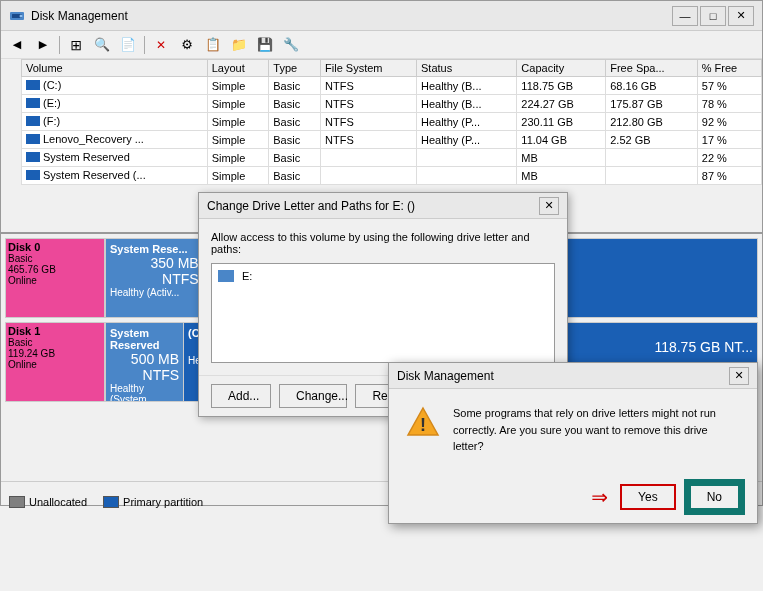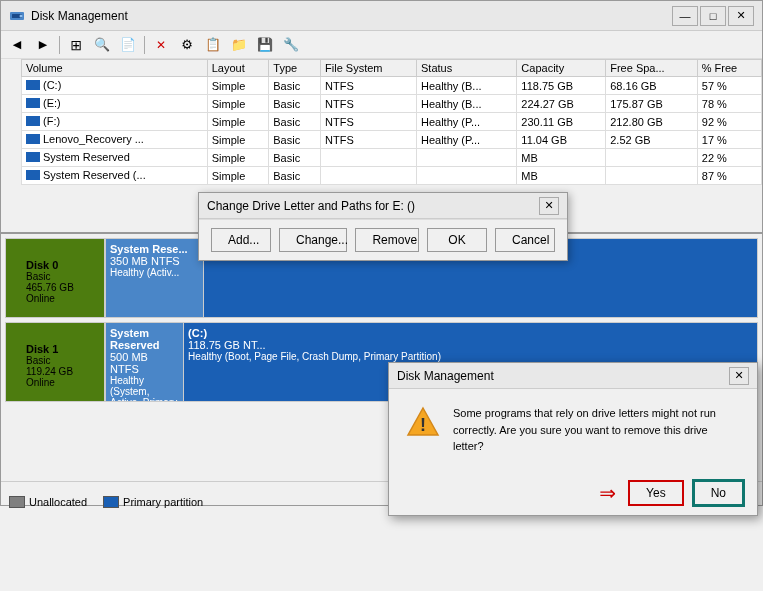--- a/index.html
+++ b/index.html
@@ -155,23 +155,23 @@
     }
 
     .disk-row {
       display: flex;
       margin-bottom: 4px;
       height: 80px;
     }
 
     .disk-label {
       width: 100px;
-      background: #4d7c0f;
+      background: #ec4899;
       border: 1px solid #ccc;
-      padding: 20px;
+      padding: 2px;
       font-size: 11px;
       flex-shrink: 0;
     }
 
     .disk-label .disk-name { font-weight: bold; font-size: 11px; }
     .disk-label .disk-type { font-size: 10px; }
     .disk-label .disk-size { font-size: 10px; }
     .disk-label .disk-status { font-size: 10px; }
 
     .disk-partitions {
@@ -196,21 +196,21 @@
       background: #1a5fb4;
       color: white;
     }
 
     .partition.system {
       background: #4a86c8;
       color: white;
     }
 
     .partition-name { font-weight: bold; font-size: 11px; }
-    .partition-size { font-size: 11px; }
+    .partition-size { font-size: 14px; text-align: right; }
     .partition-status { font-size: 10px; }
 
     
     .status-bar {
       height: 24px;
       background: #f0f0f0;
       border-top: 1px solid #ccc;
       display: flex;
       align-items: center;
       padding: 0 8px;
@@ -373,21 +373,21 @@
       padding: 4px 16px;
       border: 2px solid #cc0000;
       background: #f0f0f0;
       cursor: pointer;
       font-size: 12px;
       min-width: 50px;
     }
 
     .confirm-no-btn {
       padding: 4px 16px;
-      border: 3px solid #0f766e;
+      border: 7px solid #0f766e;
       background: #f0f0f0;
       cursor: pointer;
       font-size: 12px;
       min-width: 50px;
     }
   </style>
 </head>
 <body>
 
 <div class="main-window" style="position:relative;">
@@ -559,20 +559,29 @@
     </div>
   </div>
 
   <div class="modal-overlay">
 
     <div class="modal-change-drive">
       <div class="modal-title-bar">
         <span class="modal-title">Change Drive Letter and Paths for E: ()</span>
         <button class="modal-close-btn">✕</button>
       </div>
+      <div class="modal-body">
+        <div class="modal-desc">Allow access to this volume by using the following drive letter and paths:</div>
+        <div class="drive-list">
+          <div class="drive-list-item">
+            <span style="display:inline-block;width:16px;height:12px;background:#4a86c8;margin-right:4px;"></span>
+            <span>E:</span>
+          </div>
+        </div>
+      </div>
       <div class="modal-footer">
         <button class="modal-btn">Add...</button>
         <button class="modal-btn">Change...</button>
         <button class="modal-btn" style="margin-right:auto;">Remove</button>
         <button class="modal-btn">OK</button>
         <button class="modal-btn">Cancel</button>
       </div>
     </div>
 
     <div class="confirm-dialog">

